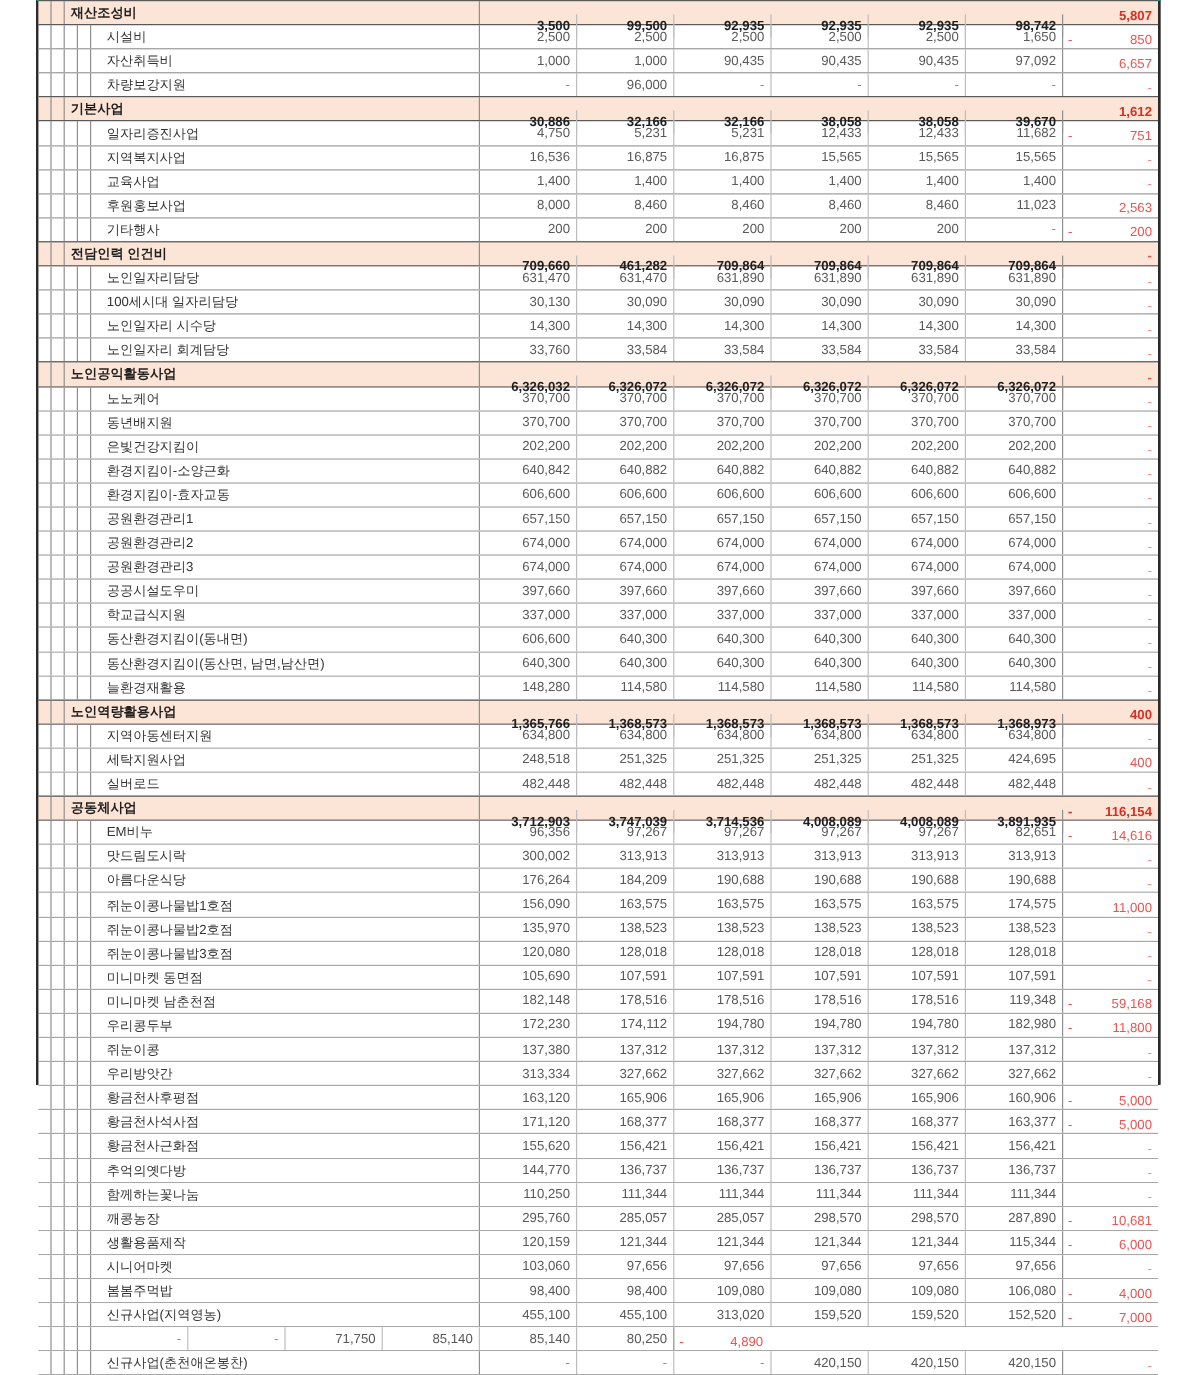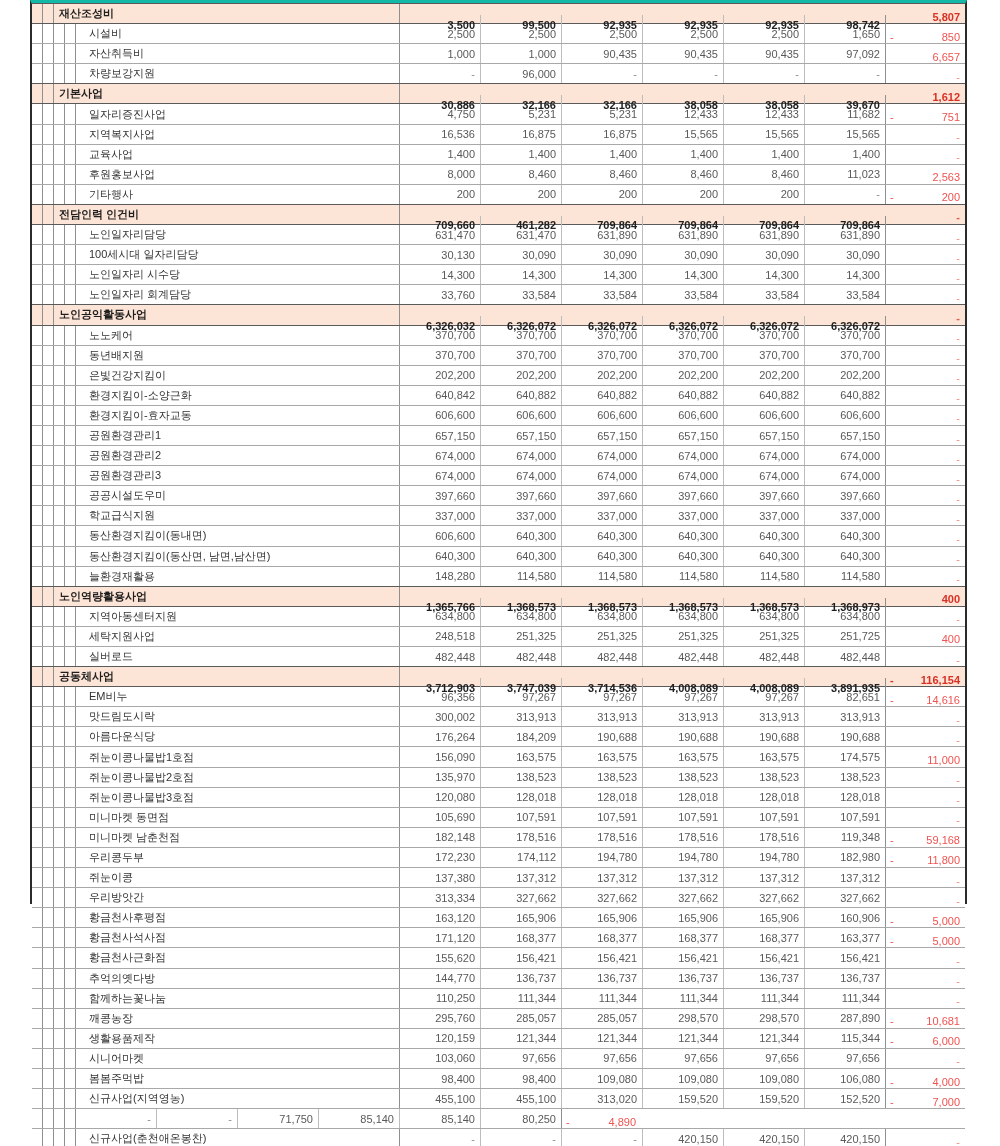--- a/index.html
+++ b/index.html
@@ -6,21 +6,21 @@
     margin:0;padding:0;background:#ffffff;
     width:1000px;height:1146px;overflow:hidden;
     font-family:"Liberation Sans","DejaVu Sans",sans-serif;
   }
   .sheet{
     position:absolute;left:30px;top:0;
     width:937px;height:904px;
     box-sizing:border-box;
     border-left:2px solid #2b2b2b;
     border-right:2px solid #2b2b2b;
-    border-top:4px solid #14b8a6;
+    border-top:1px solid #14b8a6;
     background:#000000;
   }
   .row{
     display:flex;height:20.105px;box-sizing:border-box;
     border-bottom:1px solid #a8a8a8;
     background:#ffffff;
   }
   .row.section{
     background:#fce4d6;
     border-bottom:1px solid #5a5a5a;
@@ -580,21 +580,21 @@
       <div class="cell indent"></div>
       <div class="cell indent"></div>
       <div class="cell indent"></div>
       <div class="cell indent"></div>
       <div class="cell label">세탁지원사업</div>
       <div class="cell num">248,518</div>
       <div class="cell num">251,325</div>
       <div class="cell num">251,325</div>
       <div class="cell num">251,325</div>
       <div class="cell num">251,325</div>
-      <div class="cell num">251,725</div>
+      <div class="cell num">424,695</div>
       <div class="cell diff">
         <span class="sign"></span>
         <span class="dnum">400</span>
       </div>
     </div>
     <div class="row detail">
       <div class="cell indent"></div>
       <div class="cell indent"></div>
       <div class="cell indent"></div>
       <div class="cell indent"></div>

